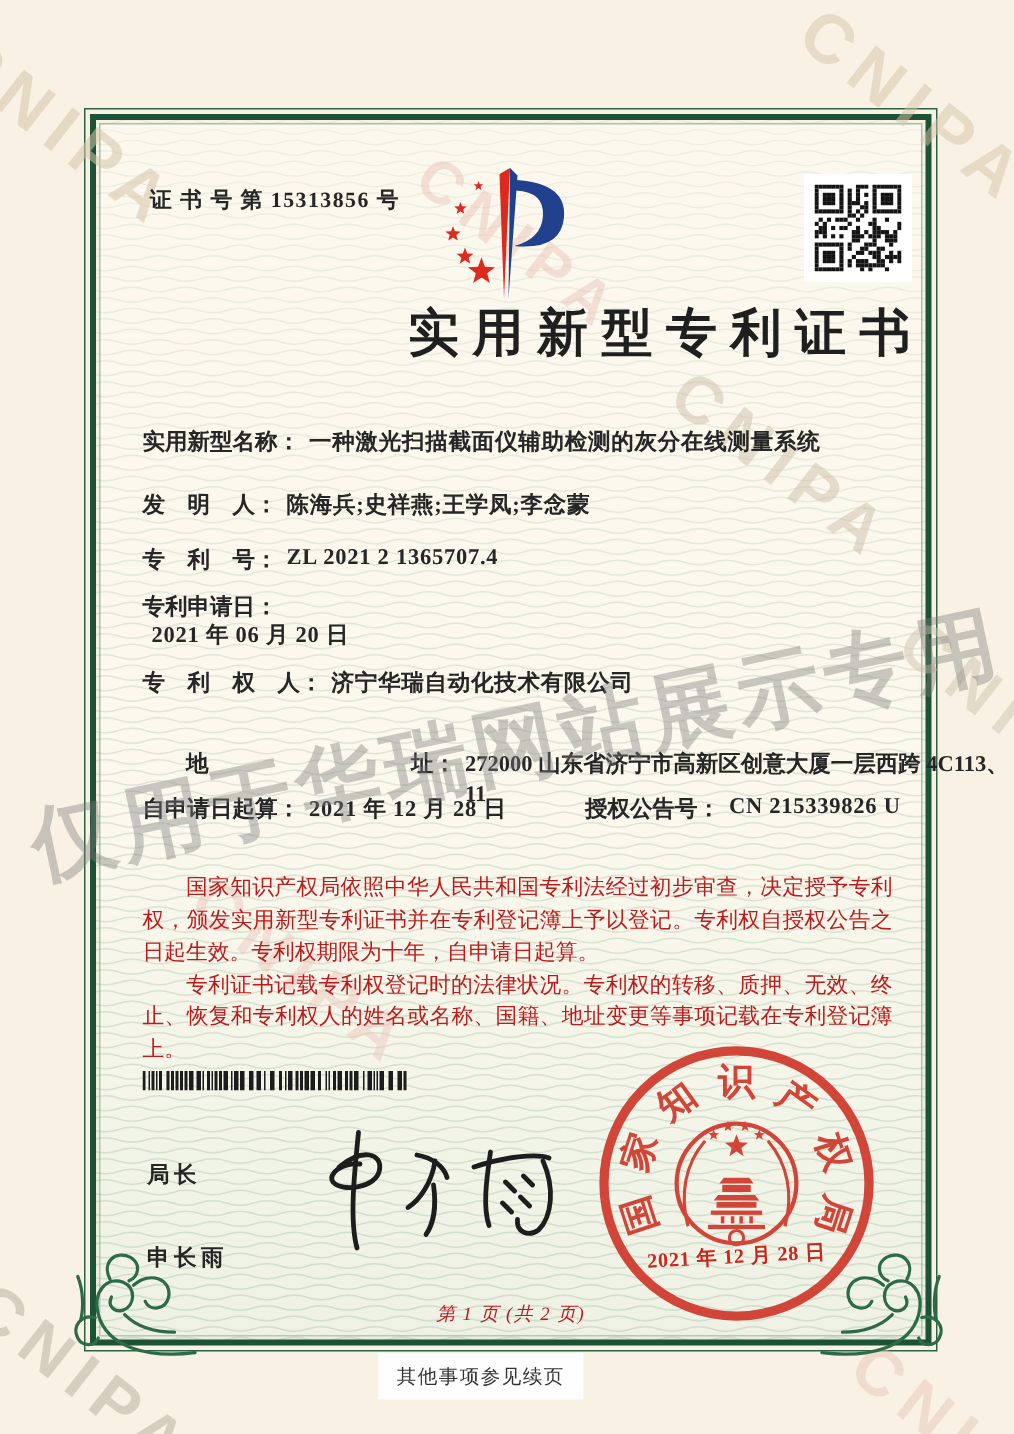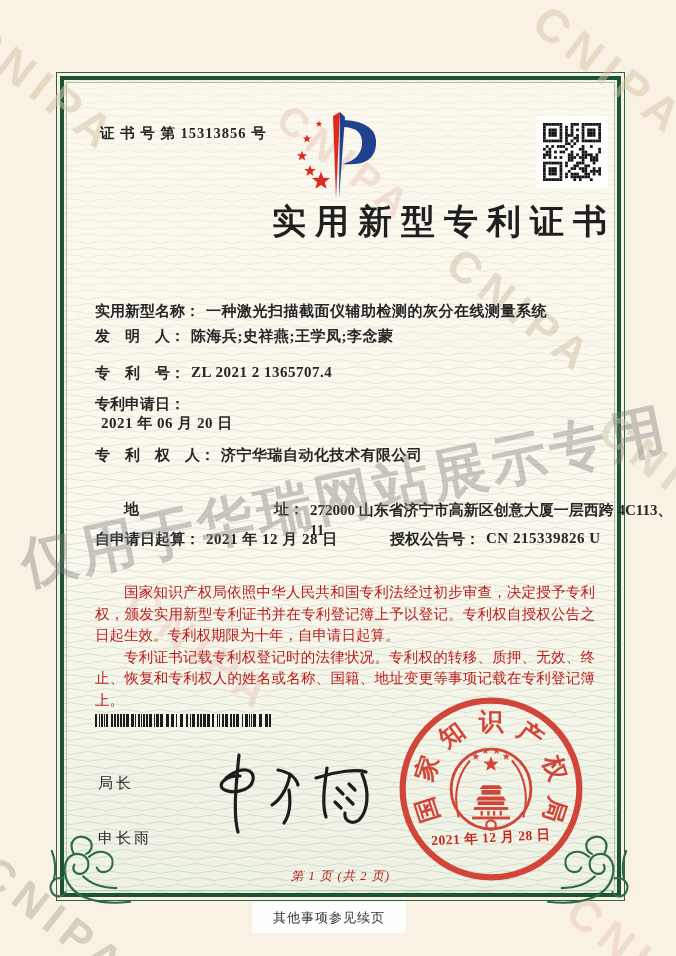--- a/index.html
+++ b/index.html
@@ -18,23 +18,23 @@
   
   .content{z-index:3;color:#262626;}
   .cert-no{left:100px;top:124px;font-size:14.5px;letter-spacing:1px;font-weight:600;}
   .title{left:60px;top:199px;width:556px;text-align:right;font-size:34px;font-weight:700;letter-spacing:9px;color:#1f1f1f;}
   .field{left:95px;font-size:15px;font-weight:600;display:flex;align-items:flex-start;white-space:nowrap;}
   .field .lab{white-space:pre;}
   .field .val{margin-left:6px;letter-spacing:.5px;}
   .addr-val{margin-left:6px;line-height:20px;}
   .paras{left:95px;top:582px;width:500px;font-size:14.5px;line-height:21.5px;text-align:justify;color:#b91c1c;z-index:3;}
   .paras p{margin:0;text-indent:2em;}
-  .sig-label{left:98px;font-size:15px;letter-spacing:3px;font-weight:400;}
+  .sig-label{left:98px;font-size:15px;letter-spacing:3px;font-weight:700;}
   .page-num{left:60px;top:868px;width:561px;text-align:center;font-size:12.5px;color:#b91c1c;letter-spacing:1px;font-style:italic;}
-  .note-box{left:252px;top:902px;width:154px;height:31px;background:#fefefe;z-index:2;display:flex;align-items:center;justify-content:center;}
+  .note-box{left:252px;top:902px;width:137px;height:31px;background:#fefefe;z-index:2;display:flex;align-items:center;justify-content:center;}
   .note-box span{font-size:13px;color:#333;letter-spacing:1px;}
   
   #seal{left:396px;top:694px;z-index:5;opacity:.9;}
   .seal-date{left:412px;top:829px;width:158px;text-align:center;font-size:13.5px;color:#c8271b;font-weight:600;letter-spacing:.5px;transform:rotate(-3deg);z-index:5;text-shadow:0 0 3px rgba(252,250,240,.85);white-space:nowrap;}
   .qr-box{left:536px;top:116px;width:72px;height:72px;background:#fff;z-index:3;}
   #qr{left:543px;top:123px;z-index:4;}
   .flourish{z-index:4;}
 </style>
 </head>
 <body>
@@ -409,21 +409,21 @@
       <rect x="11.05" y="55.24" width="2.76" height="2.76" fill="#141414"></rect>
       <rect x="13.81" y="55.24" width="2.76" height="2.76" fill="#141414"></rect>
       <rect x="16.57" y="55.24" width="2.76" height="2.76" fill="#141414"></rect>
       <rect x="30.38" y="55.24" width="2.76" height="2.76" fill="#141414"></rect>
       <rect x="35.90" y="55.24" width="2.76" height="2.76" fill="#141414"></rect>
       <rect x="46.95" y="55.24" width="2.76" height="2.76" fill="#141414"></rect>
     </svg>
 
   <div class="abs content title">实用新型专利证书</div>
 
-  <div class="abs content field" style="top:285px;margin-top:17px;">
+  <div class="abs content field" style="top:285px;">
     <span class="lab">实用新型名称：</span>
     <span class="val">一种激光扫描截面仪辅助检测的灰分在线测量系统</span>
   </div>
   <div class="abs content field" style="top:327px;">
     <span class="lab">发　明　人：</span>
     <span class="val">陈海兵;史祥燕;王学凤;李念蒙</span>
   </div>
   <div class="abs content field" style="top:364px;">
     <span class="lab">专　利　号：</span>
     <span class="val">ZL 2021 2 1365707.4</span>

